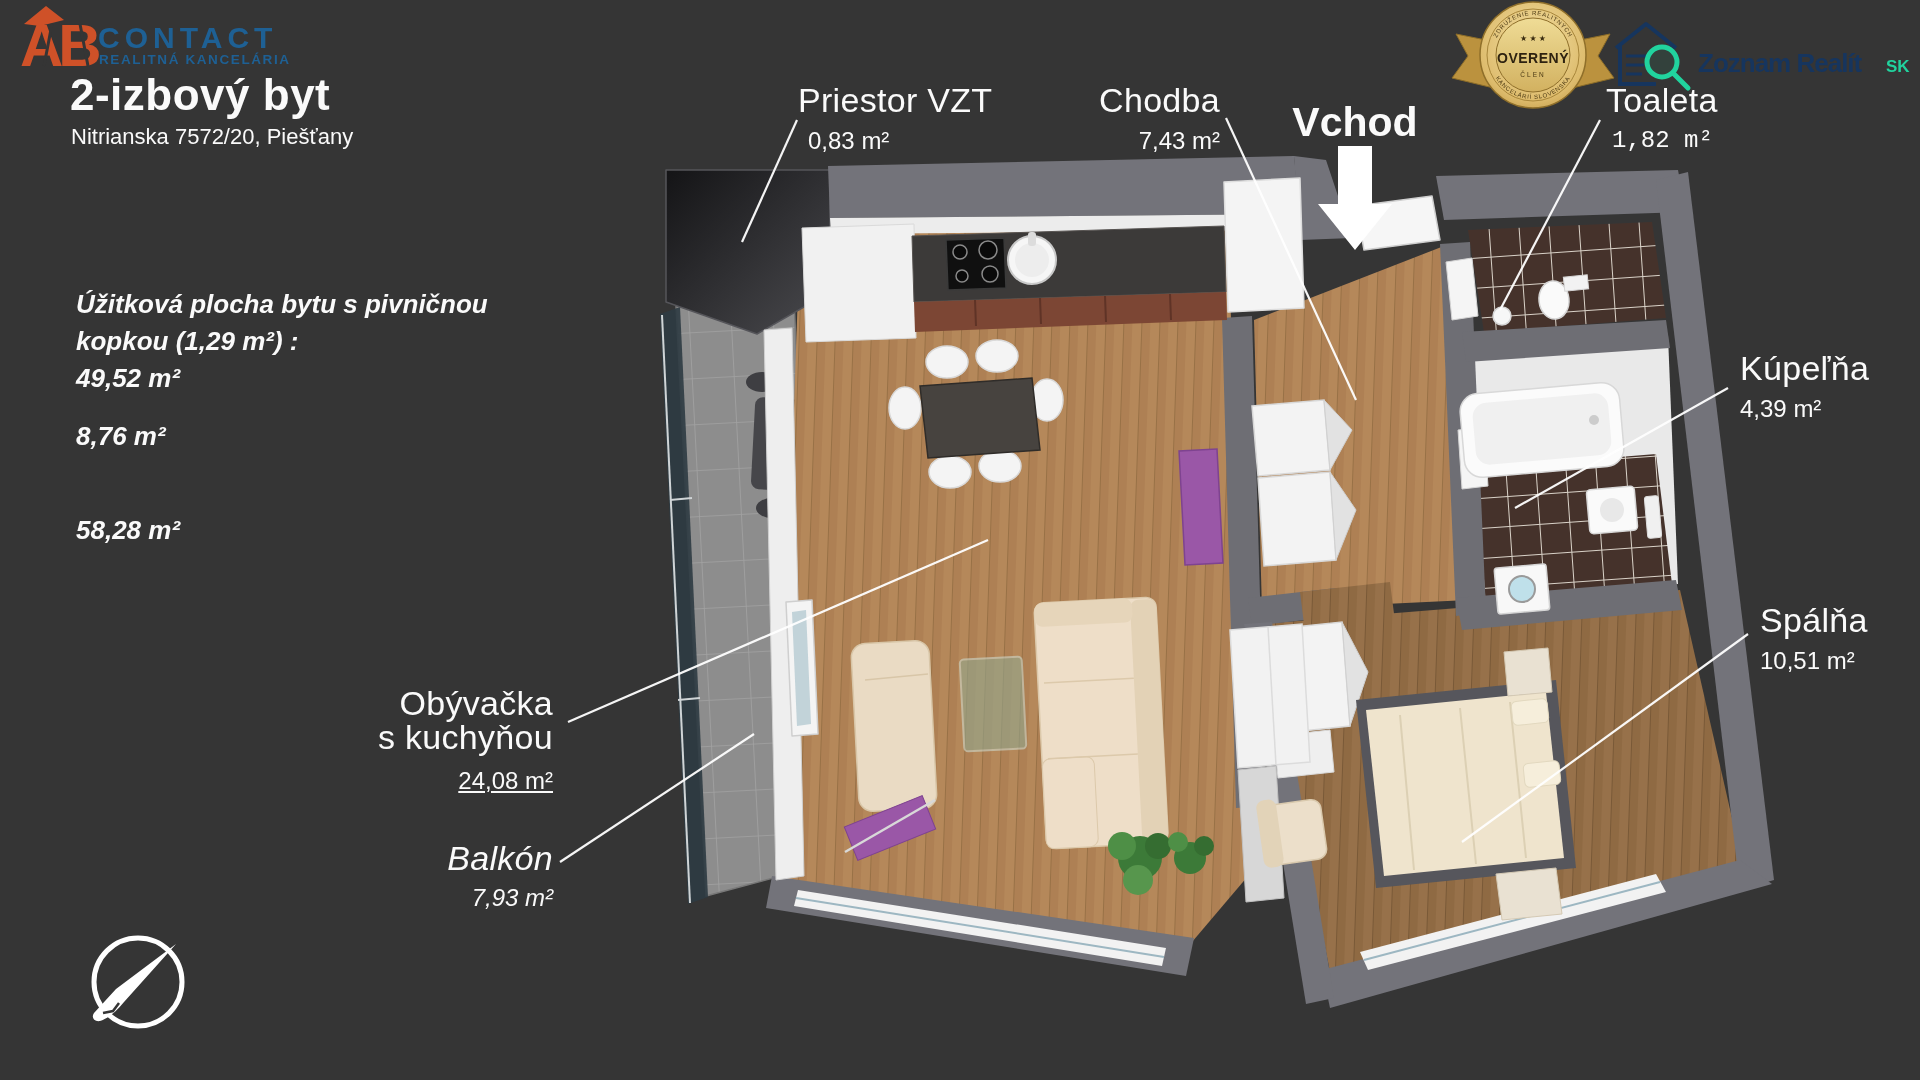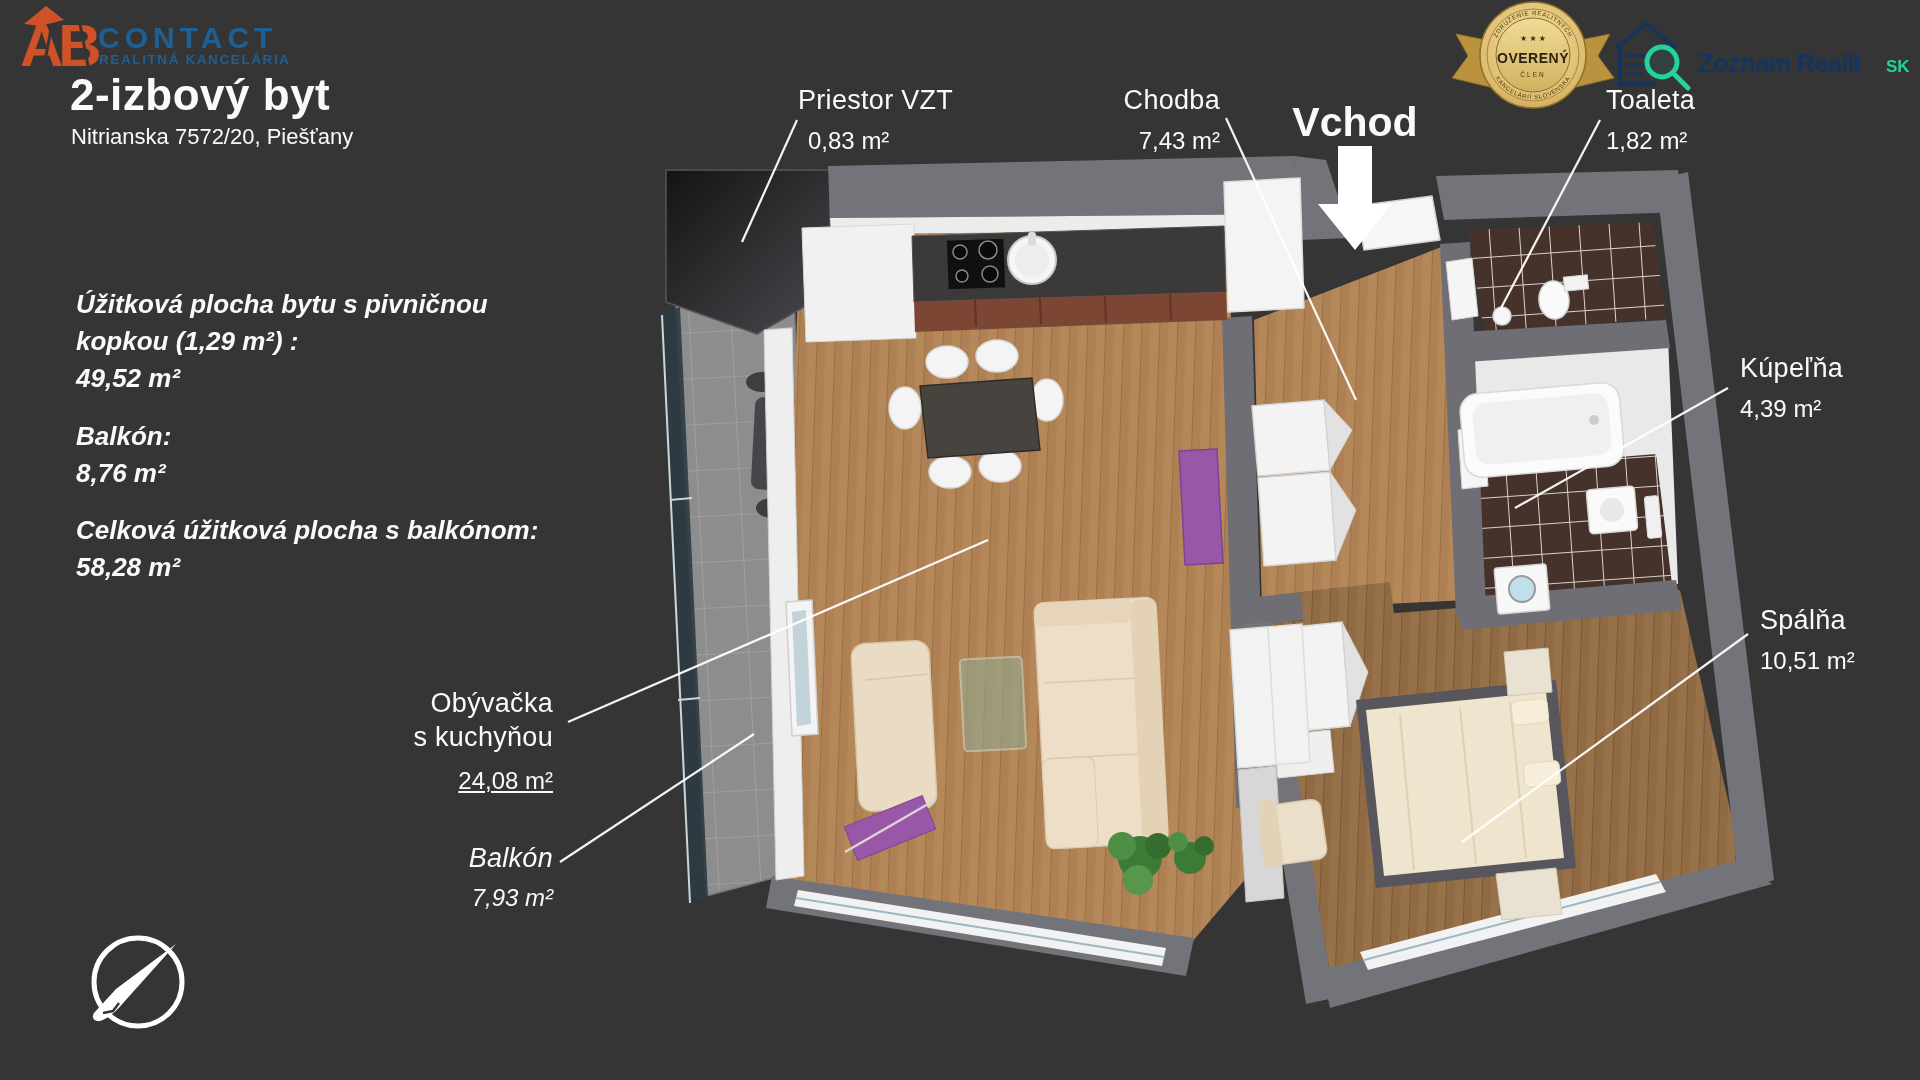--- a/index.html
+++ b/index.html
@@ -11,28 +11,28 @@
   svg{font-family:"Liberation Sans",sans-serif;}
   .abs{position:absolute;}
   #plan-svg{left:0;top:0;}
   .page-title{left:70px;top:70px;font-size:44px;font-weight:700;letter-spacing:.5px;}
   .page-address{left:71px;top:124px;font-size:22px;font-weight:400;}
   .summary-item{left:76px;font-style:italic;font-weight:700;font-size:26px;line-height:37px;}
   .sum-1{top:286px;width:420px;}
   .sum-2{top:418px;width:420px;}
   .sum-3{top:512px;width:490px;}
   .room-label{line-height:36px;}
-  .room-name{font-size:27px;font-weight:400;letter-spacing:.3px;}
+  .room-name{font-size:34px;font-weight:400;letter-spacing:.3px;}
   .room-area{font-size:24px;font-weight:400;margin-top:5px;}
   .lbl-vzt{left:798px;top:82px;}
   .lbl-vzt .room-area{margin-left:10px;}
   .lbl-chodba{right:700px;top:82px;text-align:right;}
   .lbl-vchod{left:1290px;top:99px;width:130px;text-align:center;font-size:41px;font-weight:700;}
   .lbl-toaleta{left:1606px;top:82px;}
-  .lbl-toaleta .room-area{}
+  .lbl-toaleta .room-area{margin-left:6px;font-family:Liberation Mono, monospace;}
   .lbl-kupelna{left:1740px;top:350px;}
   .lbl-spalna{left:1760px;top:602px;}
   .lbl-obyvacka{right:1367px;top:686px;text-align:right;line-height:34px;}
   .lbl-obyvacka .room-area{margin-top:10px;text-decoration:underline;}
   .lbl-balkon{right:1367px;top:840px;text-align:right;font-style:italic;}
   .lbl-balkon .room-area{margin-top:4px;}
 </style>
 </head>
 <body>
 
@@ -274,25 +274,23 @@
 </svg>
 
 <div class="abs page-title">2-izbový byt</div>
 <div class="abs page-address">Nitrianska 7572/20, Piešťany</div>
 
 <div class="abs summary-item sum-1">
   <div>Úžitková plocha bytu s pivničnou kopkou (1,29 m²) :</div>
   <div>49,52 m²</div>
 </div>
 <div class="abs summary-item sum-2">
-  <div>Balkón:</div>
   <div>8,76 m²</div>
 </div>
 <div class="abs summary-item sum-3">
-  <div>Celková úžitková plocha s balkónom:</div>
   <div>58,28 m²</div>
 </div>
 
 <div class="abs room-label lbl-vzt">
   <div class="room-name">Priestor VZT</div>
   <div class="room-area">0,83 m²</div>
 </div>
 
 <div class="abs room-label lbl-chodba">
   <div class="room-name">Chodba</div>

